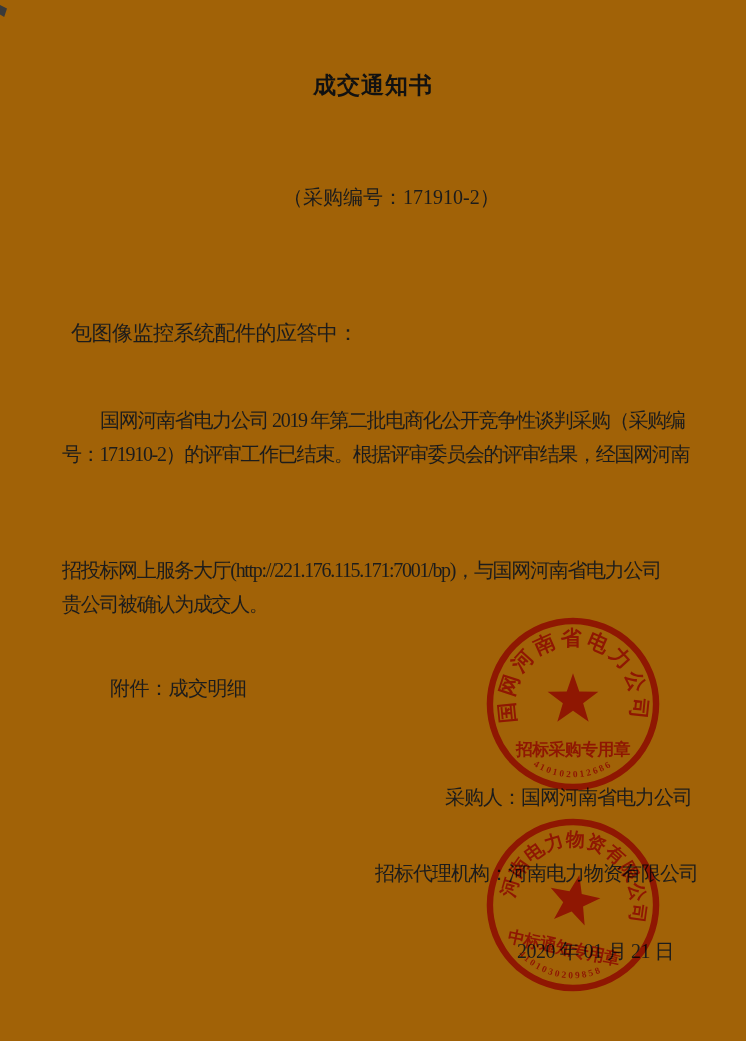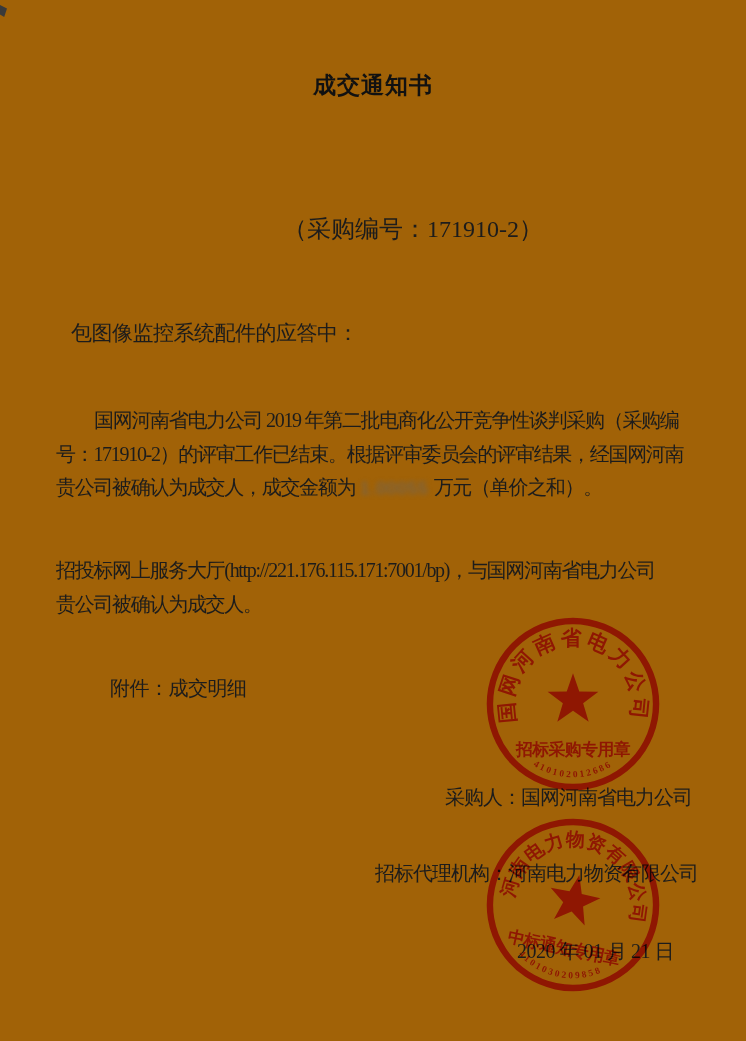--- a/index.html
+++ b/index.html
@@ -14,23 +14,23 @@
   .abs { position: absolute; white-space: nowrap; }
   .title {
     top: 70px; left: 0; width: 746px;
     text-align: center;
     font-family: "Liberation Sans", sans-serif;
     font-weight: bold;
     font-size: 23px;
     letter-spacing: 1px;
     color: #111;
   }
-  .subtitle { top: 184px; left: 283px; font-size: 24px; margin-top: 29px; }
+  .subtitle { top: 184px; left: 283px; font-size: 20px; }
   .addressee { top: 319px; left: 71px; font-size: 21px; letter-spacing: -0.5px; }
-  .para { position: absolute; left: 56px; width: 640px; }
+  .para { position: absolute; left: 62px; width: 640px; }
   .para .text-line {
     height: 33.5px; line-height: 33.5px;
     font-size: 20px; letter-spacing: -1.3px;
     white-space: nowrap;
   }
   .para1 { top: 404px; }
   .para2 { top: 554px; }
   .indent { padding-left: 38px; }
   .amount {
     font-family: "Liberation Sans", sans-serif;
@@ -77,23 +77,20 @@
 
   <div class="abs title">成交通知书</div>
 
   <div class="abs subtitle">（采购编号：171910-2）</div>
 
   <div class="abs addressee">包图像监控系统配件的应答中：</div>
 
   <div class="para para1">
     <div class="text-line indent">国网河南省电力公司 2019 年第二批电商化公开竞争性谈判采购（采购编</div>
     <div class="text-line">号：171910-2）的评审工作已结束。根据评审委员会的评审结果，经国网河南</div>
-    <div class="text-line">
-      <span>贵公司被确认为成交人，成交金额为</span><span class="amount">1.00055</span><span>万元（单价之和）。</span>
-    </div>
   </div>
 
   <div class="para para2">
     <div class="text-line">招投标网上服务大厅(http://221.176.115.171:7001/bp)，与国网河南省电力公司</div>
     <div class="text-line">贵公司被确认为成交人。</div>
   </div>
 
   <div class="abs attachment">附件：成交明细</div>
 
   <div class="abs buyer">采购人：国网河南省电力公司</div>

